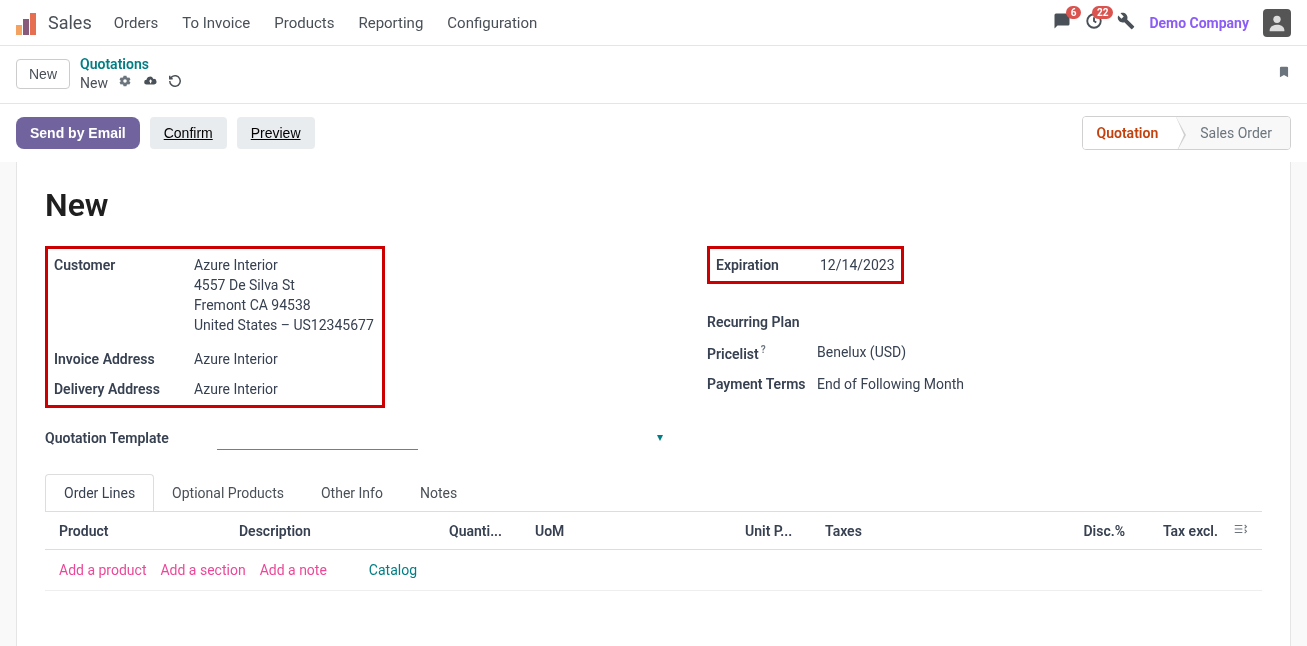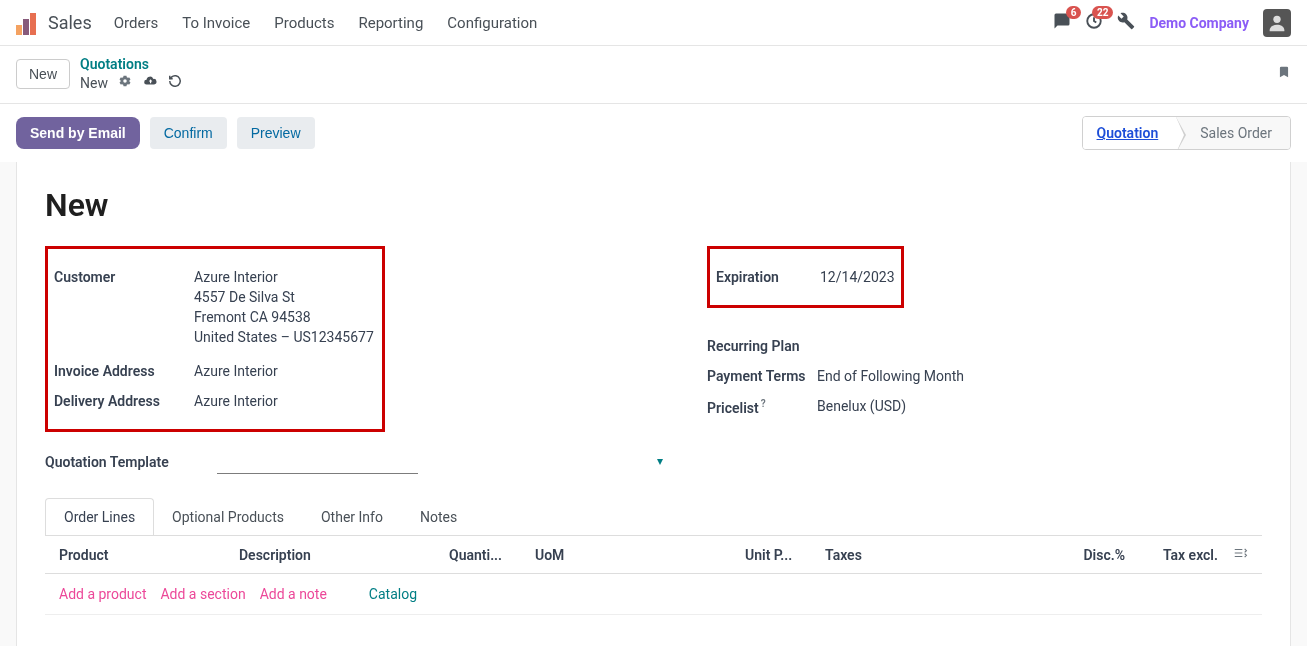--- a/index.html
+++ b/index.html
@@ -63,38 +63,39 @@
       display:flex; align-items:center;
       padding: 12px 16px; gap:10px;
       background:#fff;
     }
     .btn-primary {
       background:#71639e; color:#fff; border:none;
       padding:8px 14px; border-radius:8px; font-size:14px; font-weight:600;
       cursor:pointer;
     }
     .btn-secondary {
-      background:#e9ecef; color:#0369a1; border:none;
+      background:#e9ecef; color:#000000; border:none;
       padding:8px 14px; border-radius:4px; font-size:14px;
       cursor:pointer;
+      text-decoration:underline;
     }
     .status-pipe {
       margin-left:auto;
       display:flex; align-items:center;
       border:1px solid #d0d0d0; border-radius:4px; overflow:hidden;
     }
     .pipe-step {
       position:relative;
       padding:8px 18px 8px 24px;
       color:#6c757d; font-size:14px;
       background:#f8f8f8;
       cursor:pointer;
     }
     .pipe-step:first-child { padding-left:14px; }
-    .pipe-step.active { background:#fff; color:#1d4ed8; font-weight:600;text-decoration:underline; }
+    .pipe-step.active { background:#fff; color:#c2410c; font-weight:600; }
     .pipe-step::after {
       content:""; position:absolute; right:-8px; top:0;
       border-top:18px solid transparent;
       border-bottom:18px solid transparent;
       border-left:8px solid #f8f8f8;
       z-index:2;
     }
     .pipe-step.active::after { border-left-color:#fff; }
     .pipe-step::before {
       content:""; position:absolute; right:-10px; top:0;
@@ -112,21 +113,21 @@
       padding:24px 28px 0;
       margin:0 16px;
     }
     .title { font-size:32px; font-weight:600; color:#1f1f1f; margin-bottom:22px; }
     .cols { display:flex; gap:40px; }
     .col { flex:1; }
     .field-row { display:flex; margin-bottom:6px; align-items:flex-start; padding:4px 0; }
     .field-label { width:140px; font-weight:600; color:#374151; font-size:14px; }
     .field-value { flex:1; color:#374151; font-size:14px; }
     .addr-line { display:block; margin-bottom:4px; }
-    .hl { border:3px solid #c00; padding:16px 6px; }
+    .hl { border:3px solid #c00; padding:4px 6px; }
     .hl-left { display:inline-block; width:auto; }
     .sup { font-size:10px; vertical-align:super; color:#6c757d; margin-left:2px; }
 
     .template-row { display:flex; align-items:center; margin-top:18px; gap:32px;}
     .template-input {
       flex:0 0 430px;
       border:none; border-bottom:1px solid #7c7c7c;
       padding:4px 20px 4px 4px;
       background:transparent;
       position:relative;
@@ -302,26 +303,26 @@
         <div class="field-row" style="margin-bottom:0;">
           <div class="field-label" style="width:104px;">Expiration</div>
           <div class="field-value">12/14/2023</div>
         </div>
       </div>
       <div class="field-row" style="margin-top:12px;">
         <div class="field-label" style="width:110px;margin-top:14px;">Recurring Plan</div>
         <div class="field-value"></div>
       </div>
       <div class="field-row">
+        <div class="field-label" style="width:110px;"><span>Pricelist</span><span class="sup">?</span></div>
+        <div class="field-value">Benelux (USD)</div>
+      </div>
+      <div class="field-row">
         <div class="field-label" style="width:110px;">Payment Terms</div>
         <div class="field-value">End of Following Month</div>
-      </div>
-      <div class="field-row">
-        <div class="field-label" style="width:110px;"><span>Pricelist</span><span class="sup">?</span></div>
-        <div class="field-value">Benelux (USD)</div>
       </div>
     </div>
   </div>
 
   <div class="tabs">
     <div class="tab active">Order Lines</div>
     <div class="tab inactive">Optional Products</div>
     <div class="tab inactive">Other Info</div>
     <div class="tab inactive">Notes</div>
   </div>

